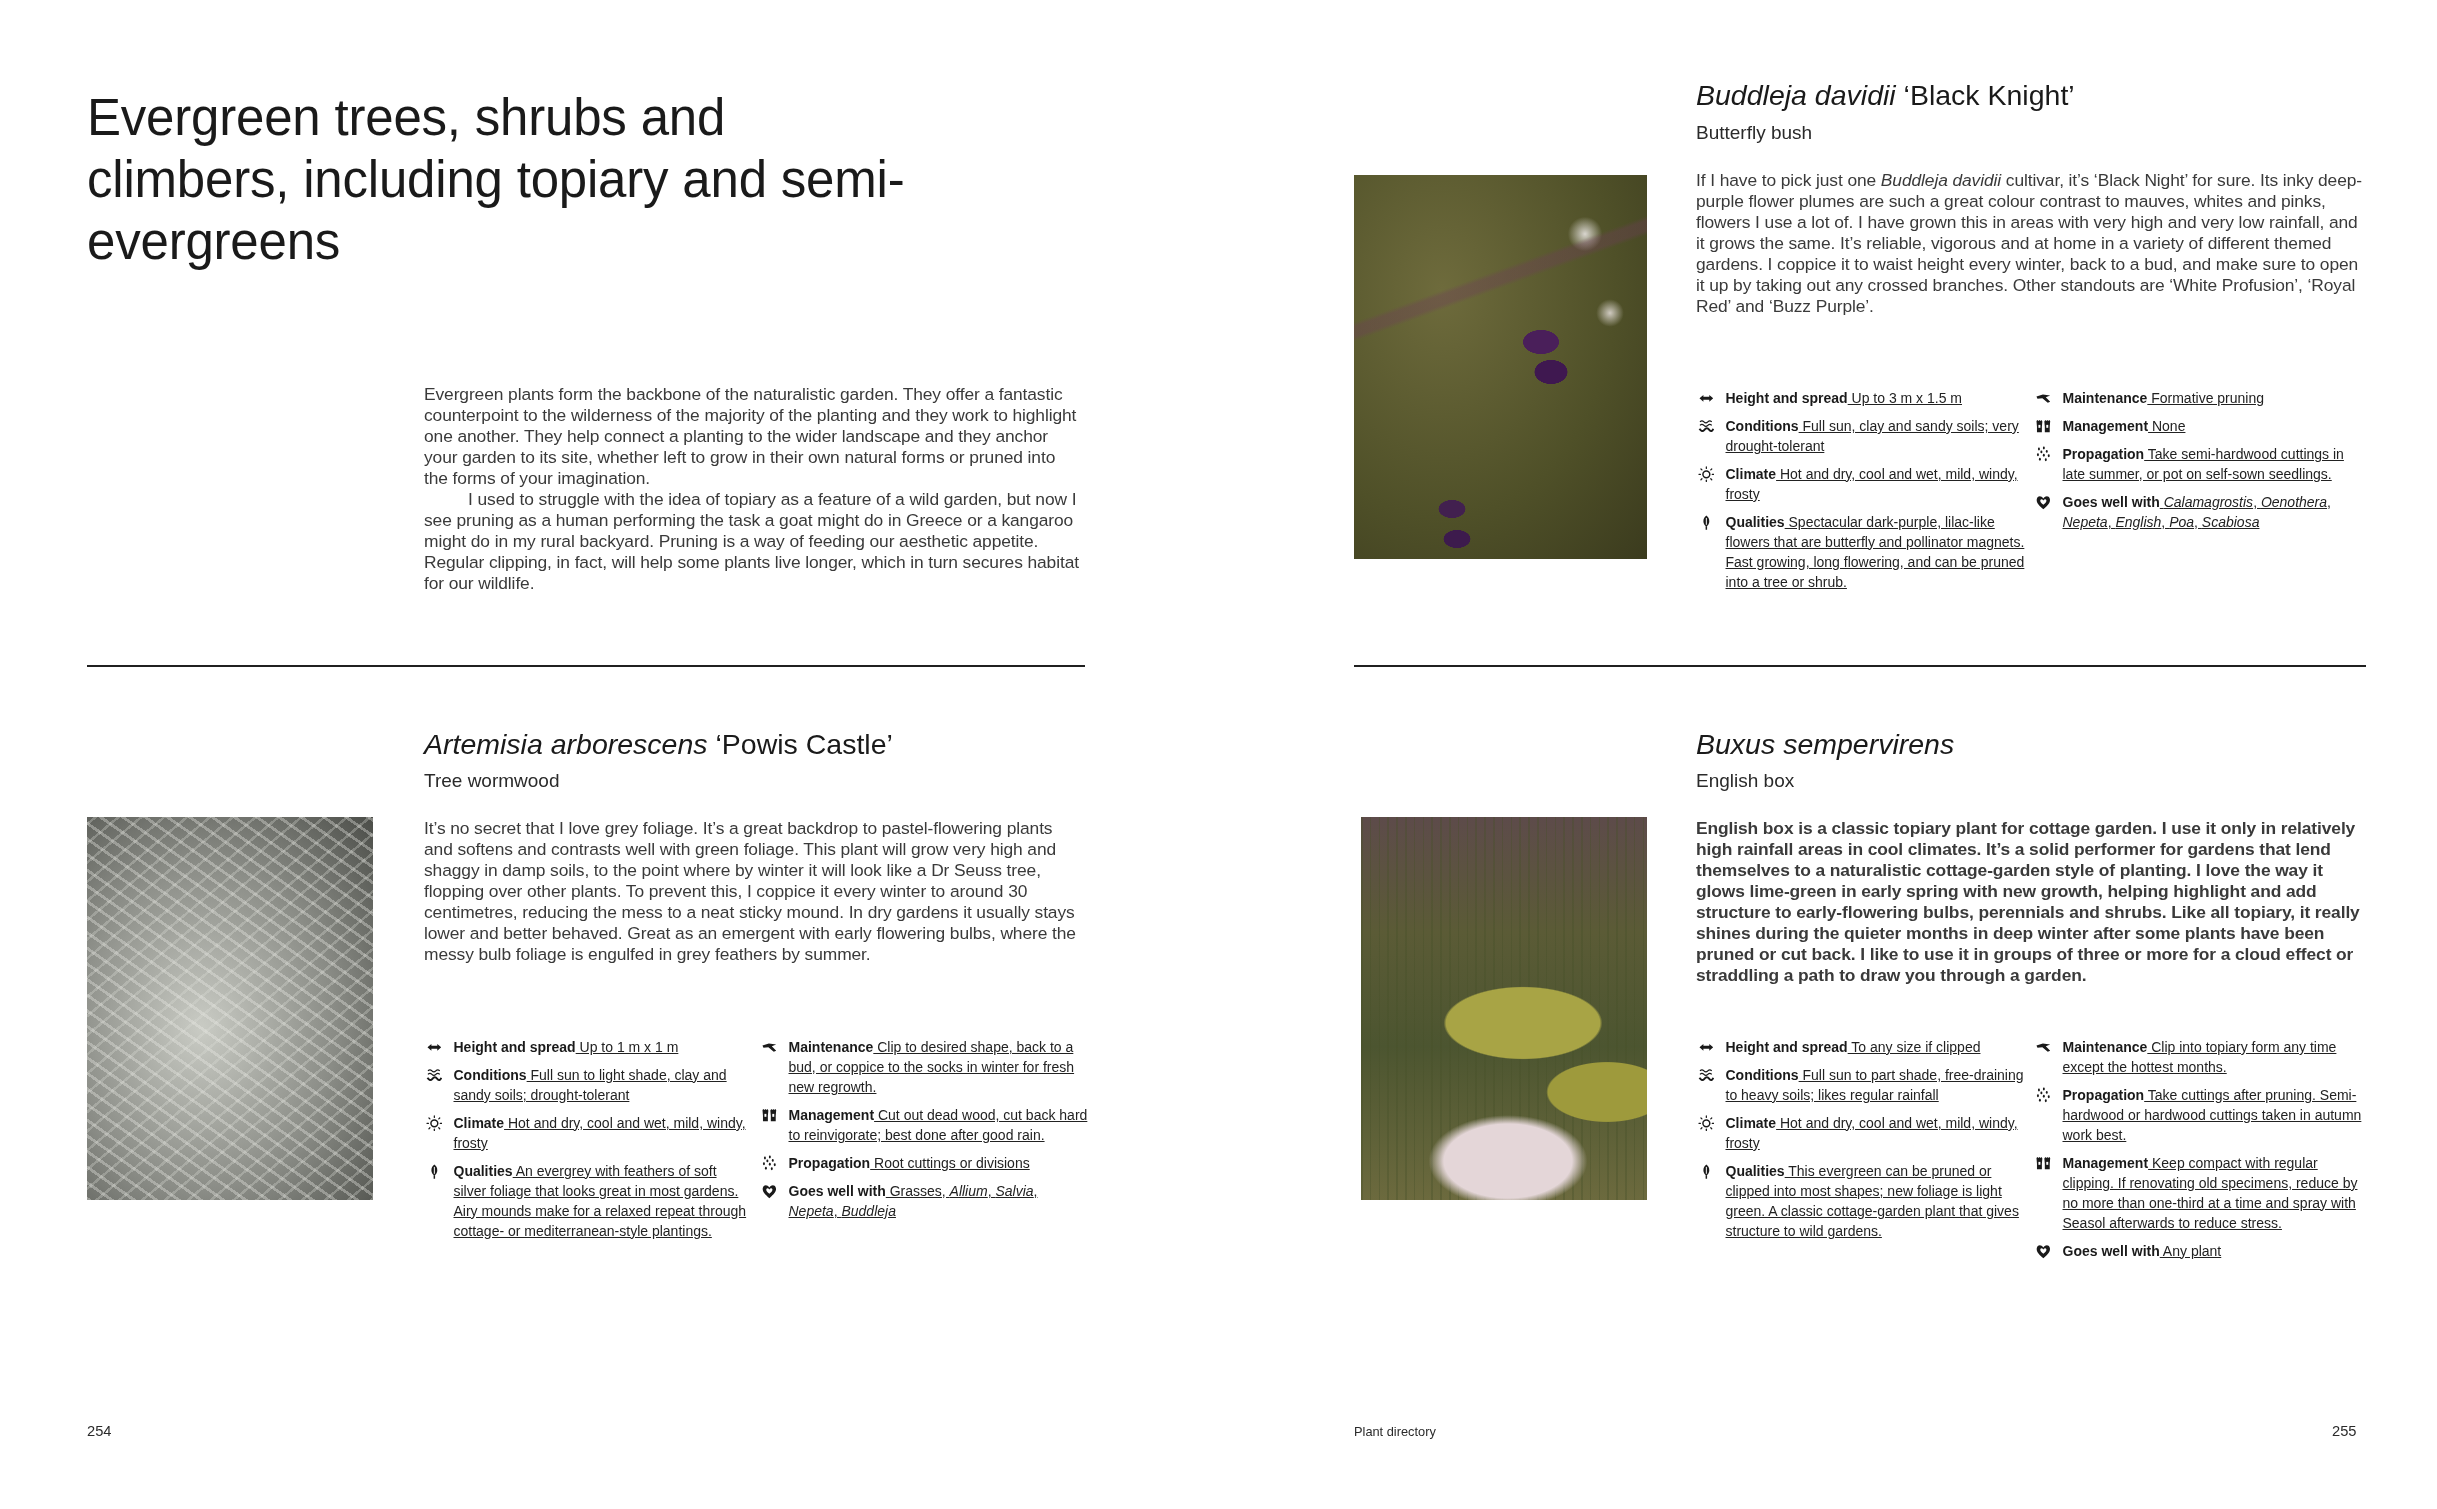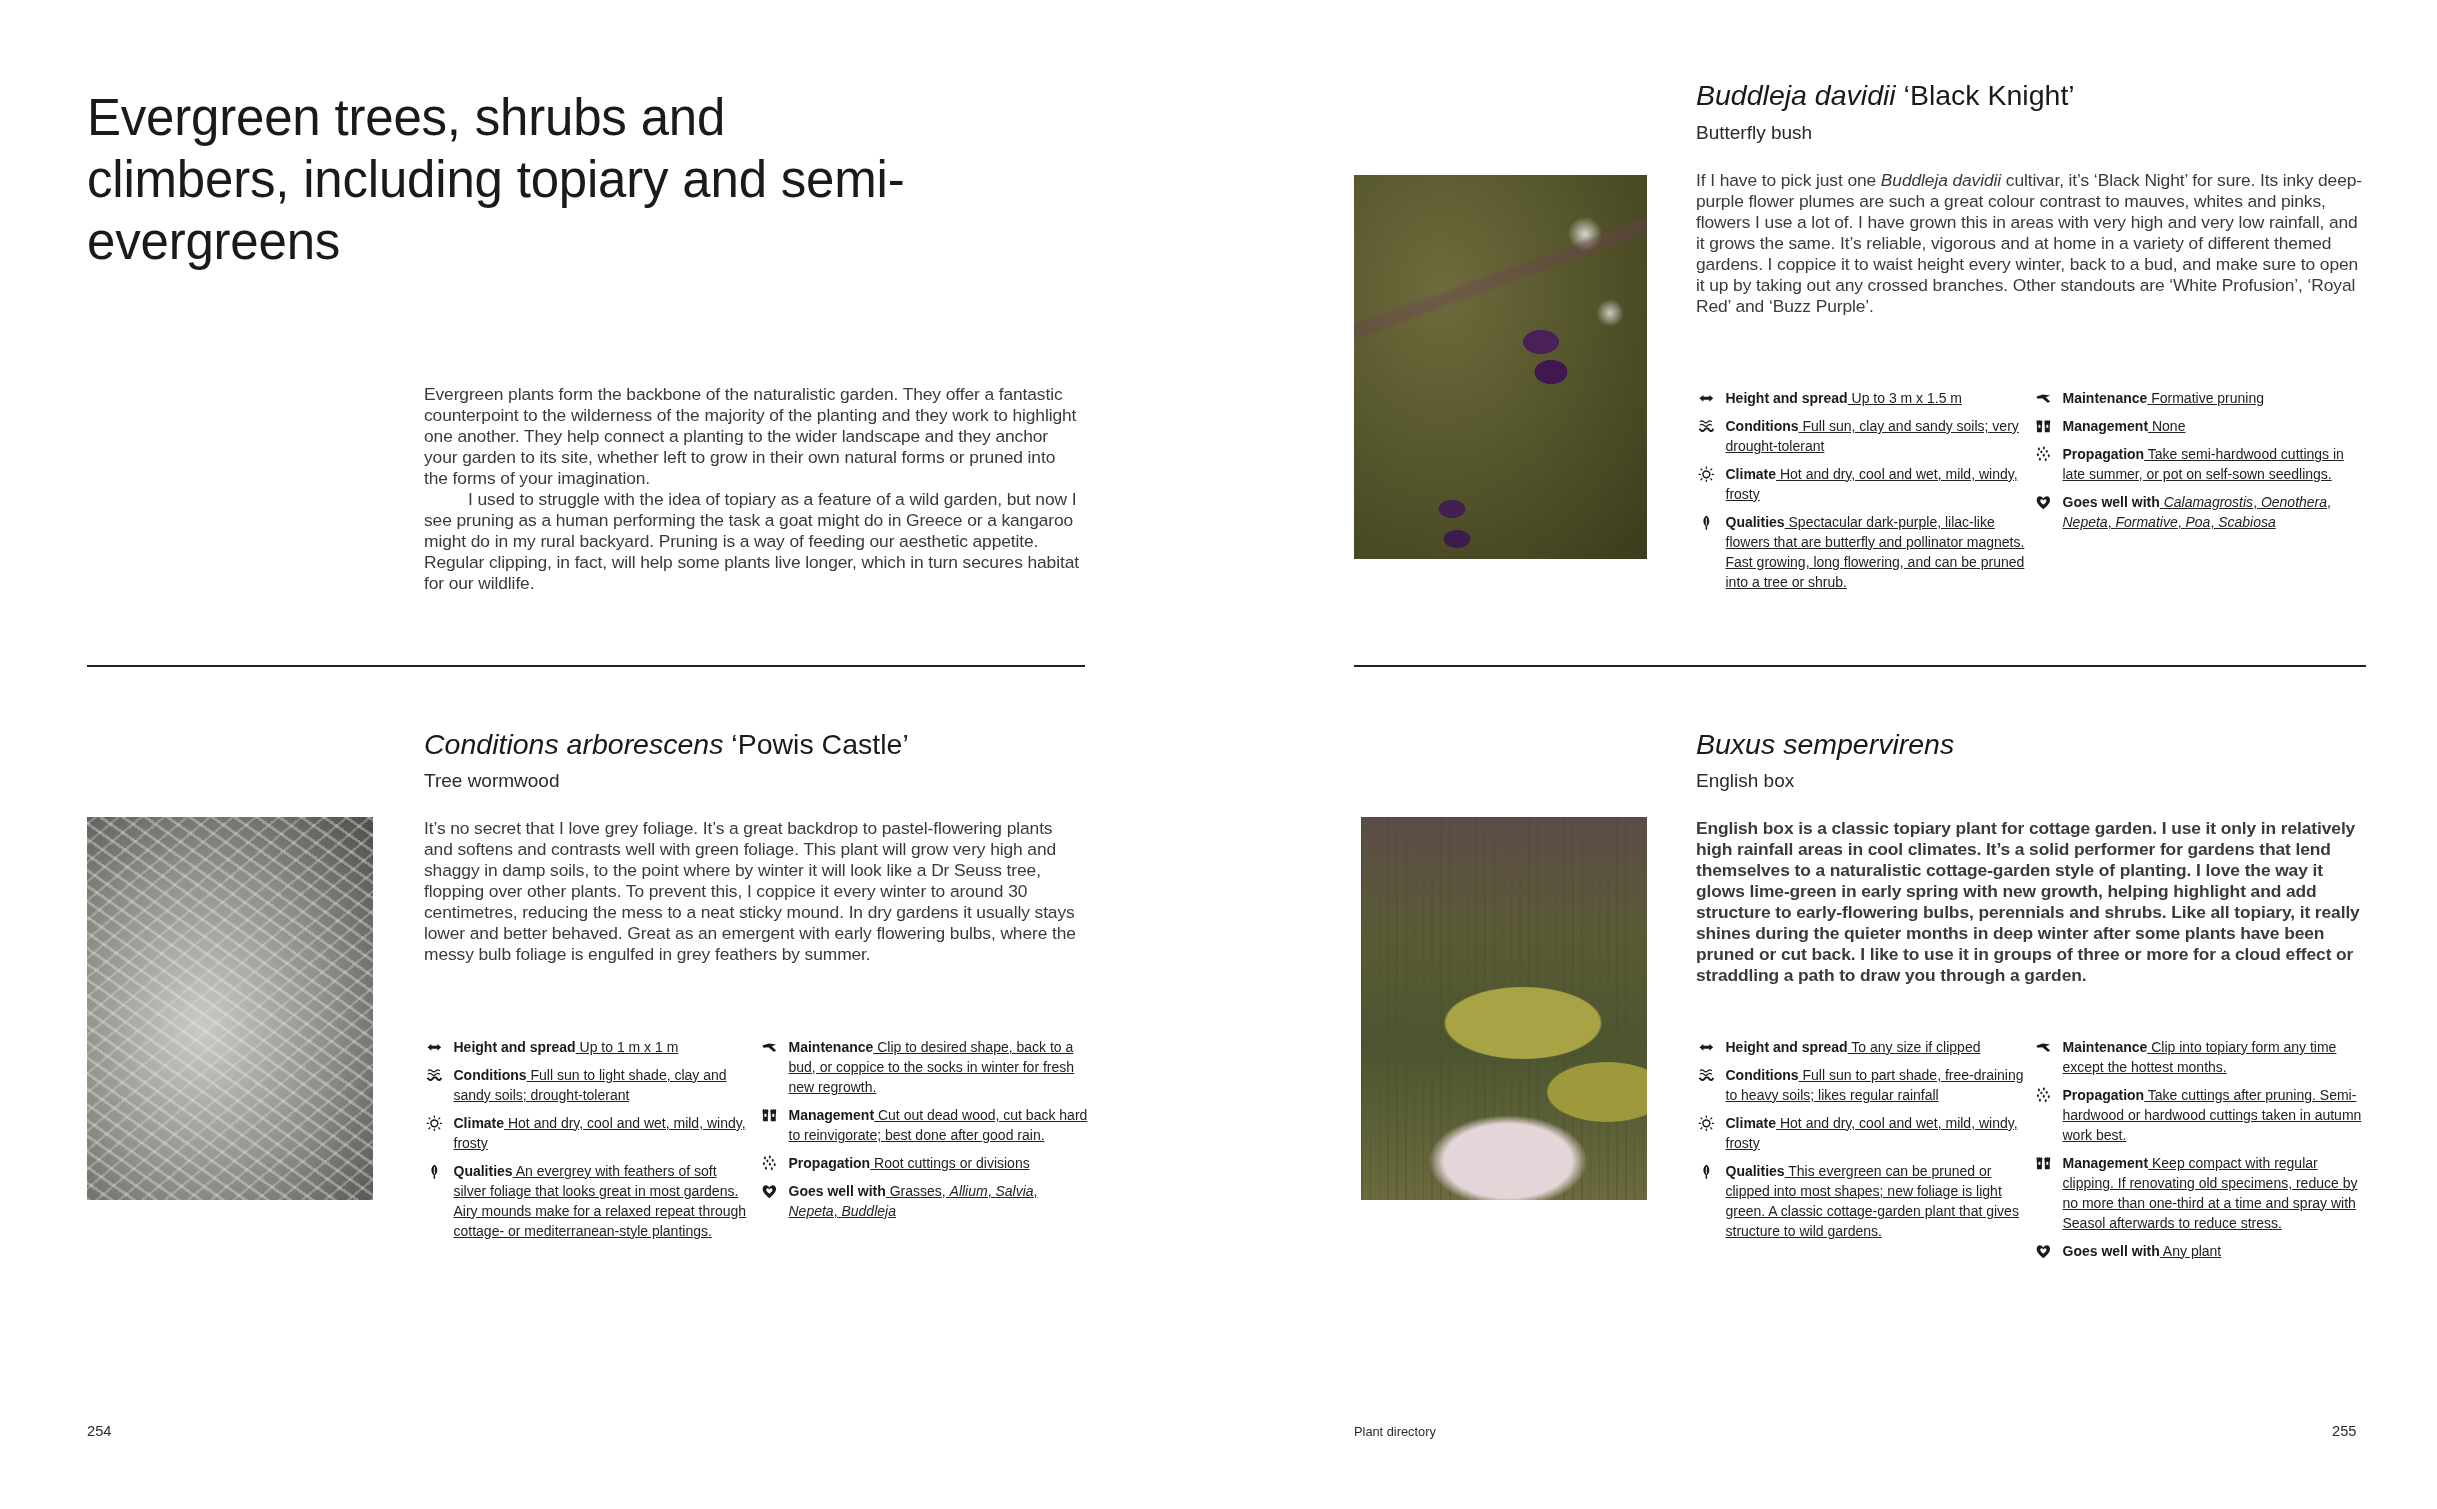--- a/index.html
+++ b/index.html
@@ -148,21 +148,21 @@
 <div class="abs chapter-title">Evergreen trees, shrubs and climbers, including topiary and semi-evergreens</div>
 
 <div class="abs body-text intro">
   <p>Evergreen plants form the backbone of the naturalistic garden. They offer a fantastic counterpoint to the wilderness of the majority of the planting and they work to highlight one another. They help connect a planting to the wider landscape and they anchor your garden to its site, whether left to grow in their own natural forms or pruned into the forms of your imagination.</p>
   <p class="indent">I used to struggle with the idea of topiary as a feature of a wild garden, but now I see pruning as a human performing the task a goat might do in Greece or a kangaroo might do in my rural backyard. Pruning is a way of feeding our aesthetic appetite. Regular clipping, in fact, will help some plants live longer, which in turn secures habitat for our wildlife.</p>
 </div>
 
 <div class="abs rule" style="left:87px; top:665px; width:998px;"></div>
 
 <div class="abs plant-name" style="left:424px; top:727px;">
-  <span class="latin">Conditions arborescens</span>
+  <span class="latin">Artemisia arborescens</span>
   <span>‘Powis Castle’</span>
 </div>
 <div class="abs common-name" style="left:424px; top:771px;">Tree wormwood</div>
 
 <div class="abs photo photo-artemisia"></div>
 
 <div class="abs body-text" style="left:424px; top:818px; width:658px;">
   <p>It’s no secret that I love grey foliage. It’s a great backdrop to pastel-flowering plants and softens and contrasts well with green foliage. This plant will grow very high and shaggy in damp soils, to the point where by winter it will look like a Dr Seuss tree, flopping over other plants. To prevent this, I coppice it every winter to around 30 centimetres, reducing the mess to a neat sticky mound. In dry gardens it usually stays lower and better behaved. Great as an emergent with early flowering bulbs, where the messy bulb foliage is engulfed in grey feathers by summer.</p>
 </div>
 
@@ -260,21 +260,21 @@
       </span><span class="label">Management</span><span class="val"> None</span></div>
     <div class="attr"><span class="icon">
         <svg viewBox="0 0 34 34" width="16.7" height="16.7">
           <use href="#ic-seeds"></use>
         </svg>
       </span><span class="label">Propagation</span><span class="val"> Take semi-hardwood cuttings in late summer, or pot on self-sown seedlings.</span></div>
     <div class="attr"><span class="icon">
         <svg viewBox="0 0 34 34" width="16.7" height="16.7">
           <use href="#ic-heart"></use>
         </svg>
-      </span><span class="label">Goes well with</span><span class="val"> <i>Calamagrostis</i>, <i>Oenothera</i>, <i>Nepeta</i>, <i>Formative</i>, <i>Poa</i>, <i>Scabiosa</i></span></div>
+      </span><span class="label">Goes well with</span><span class="val"> <i>Calamagrostis</i>, <i>Oenothera</i>, <i>Nepeta</i>, <i>English</i>, <i>Poa</i>, <i>Scabiosa</i></span></div>
   </div>
 
 <div class="abs rule" style="left:1354px; top:665px; width:1012px;"></div>
 
 <div class="abs plant-name" style="left:1696px; top:727px;">
   <span class="latin">Buxus sempervirens</span>
 </div>
 <div class="abs common-name" style="left:1696px; top:771px;">English box</div>
 
 <div class="abs photo photo-buxus"></div>

